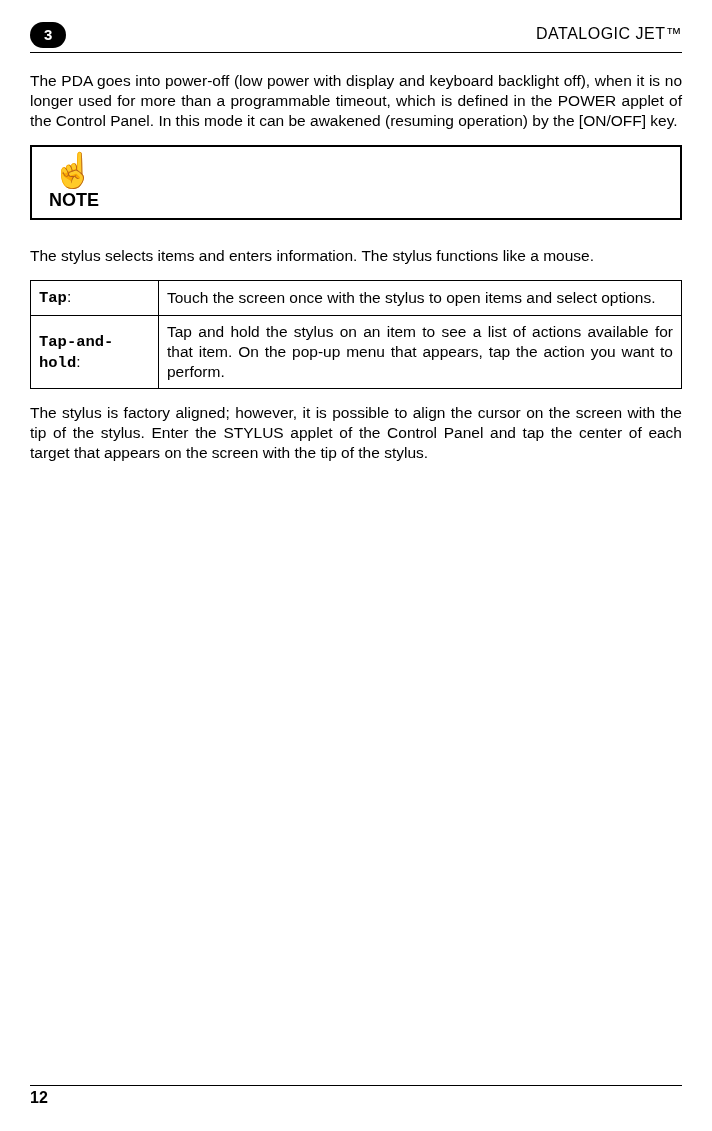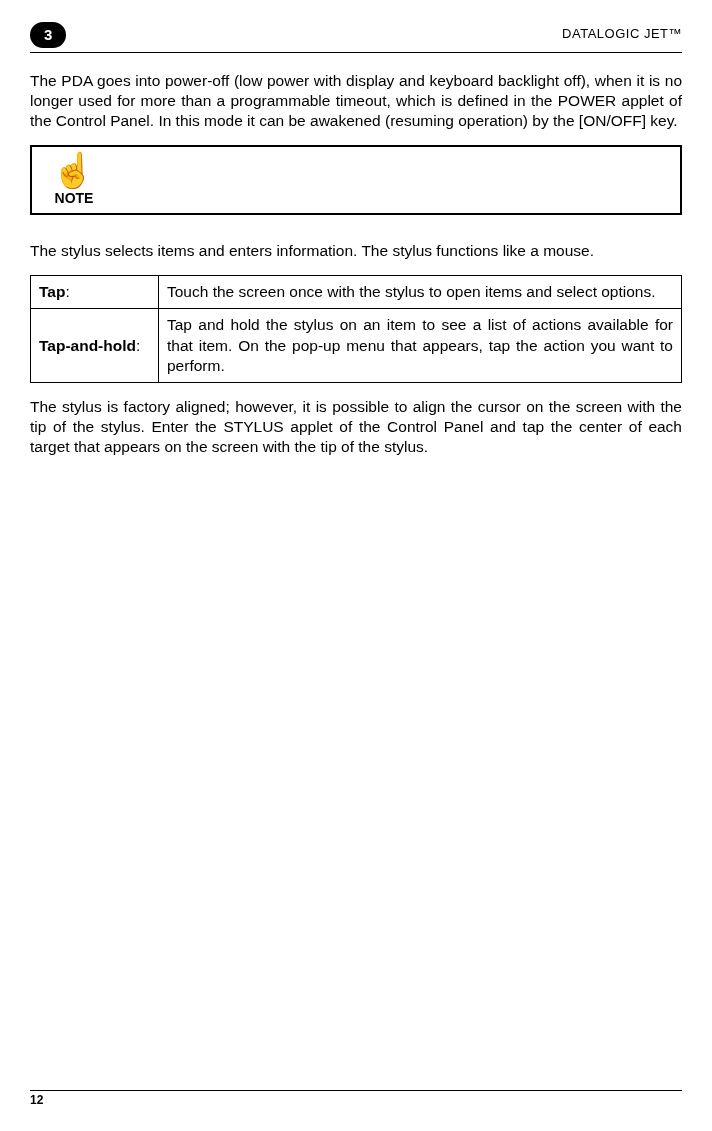--- a/index.html
+++ b/index.html
@@ -27,21 +27,21 @@
   .badge {
     background: #000;
     color: #fff;
     border-radius: 14px;
     padding: 3px 14px;
     font-weight: bold;
     font-size: 15px;
     display: inline-block;
   }
   .header-title {
-    font-size: 13px;
+    font-size: 16px;
     letter-spacing: 0.5px;
   }
   .header-line {
     border-top: 1.5px solid #000;
     margin: 0 0 18px 0;
   }
   .para {
     text-align: justify;
     margin: 8px 0 14px 0;
   }
@@ -55,21 +55,21 @@
   .note-left {
     text-align: center;
     flex: 0 0 64px;
   }
   .note-hand {
     font-size: 34px;
     line-height: 1;
   }
   .note-label {
     font-weight: bold;
-    font-size: 14px;
+    font-size: 18px;
     margin-top: 2px;
   }
   .note-text {
     font-style: italic;
     padding: 6px 4px 6px 12px;
     text-align: justify;
     flex: 1;
   }
   .section-heading {
     font-weight: bold;
@@ -85,34 +85,34 @@
   table.stylus-table td {
     border: 1px solid #000;
     padding: 6px 8px;
     vertical-align: middle;
     text-align: justify;
   }
   table.stylus-table td.term {
     width: 128px;
     vertical-align: middle;
   }
-  .term-bold { font-weight: bold; }
+  .term-bold { font-weight: bold; font-family: Liberation Mono, monospace; }
   .footer {
     position: absolute;
     left: 30px;
     right: 30px;
     bottom: 22px;
   }
   .footer-line {
     border-top: 1.5px solid #000;
     margin-bottom: 2px;
   }
   .page-num {
     font-weight: bold;
-    font-size: 12px;
+    font-size: 16px;
   }
 </style>
 </head>
 <body>
 
 <div class="page">
 
   <div class="header-row">
     <span class="badge">3</span>
     <span class="header-title">DATALOGIC JET™</span>

